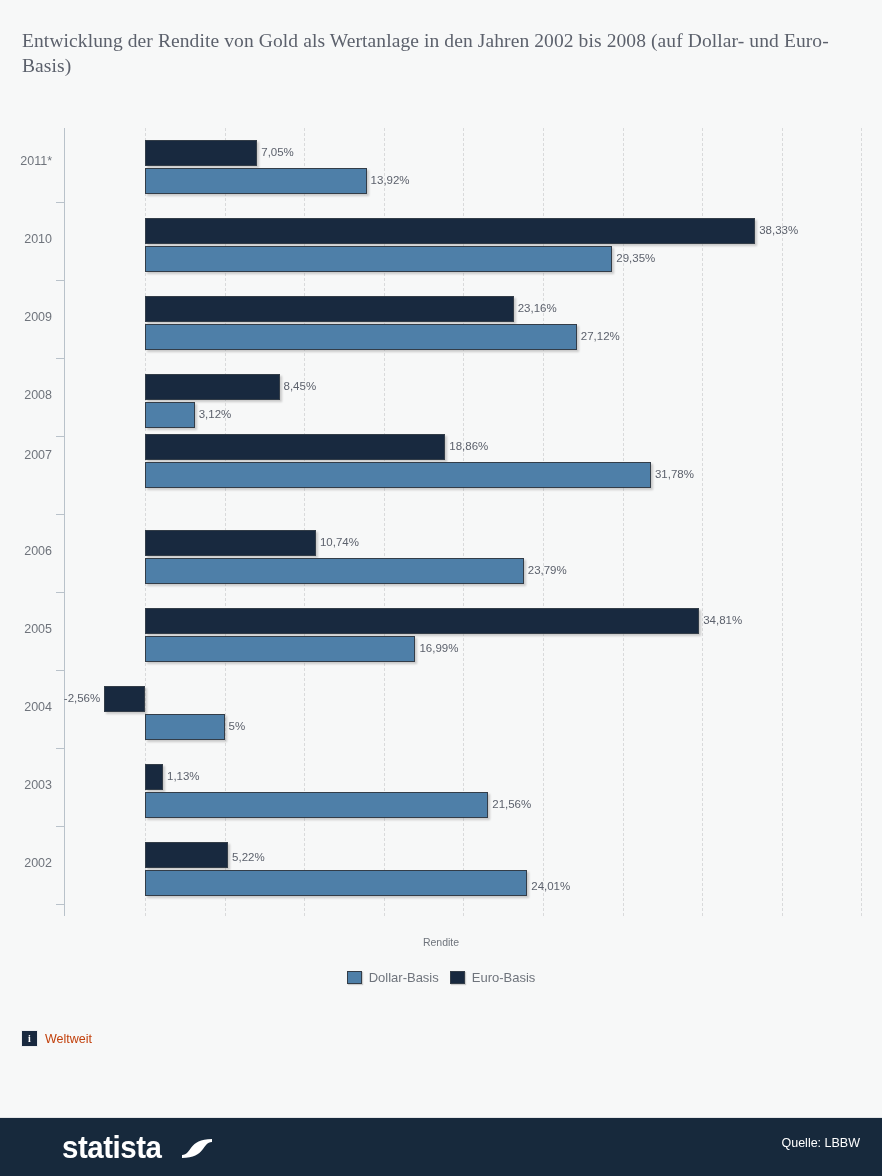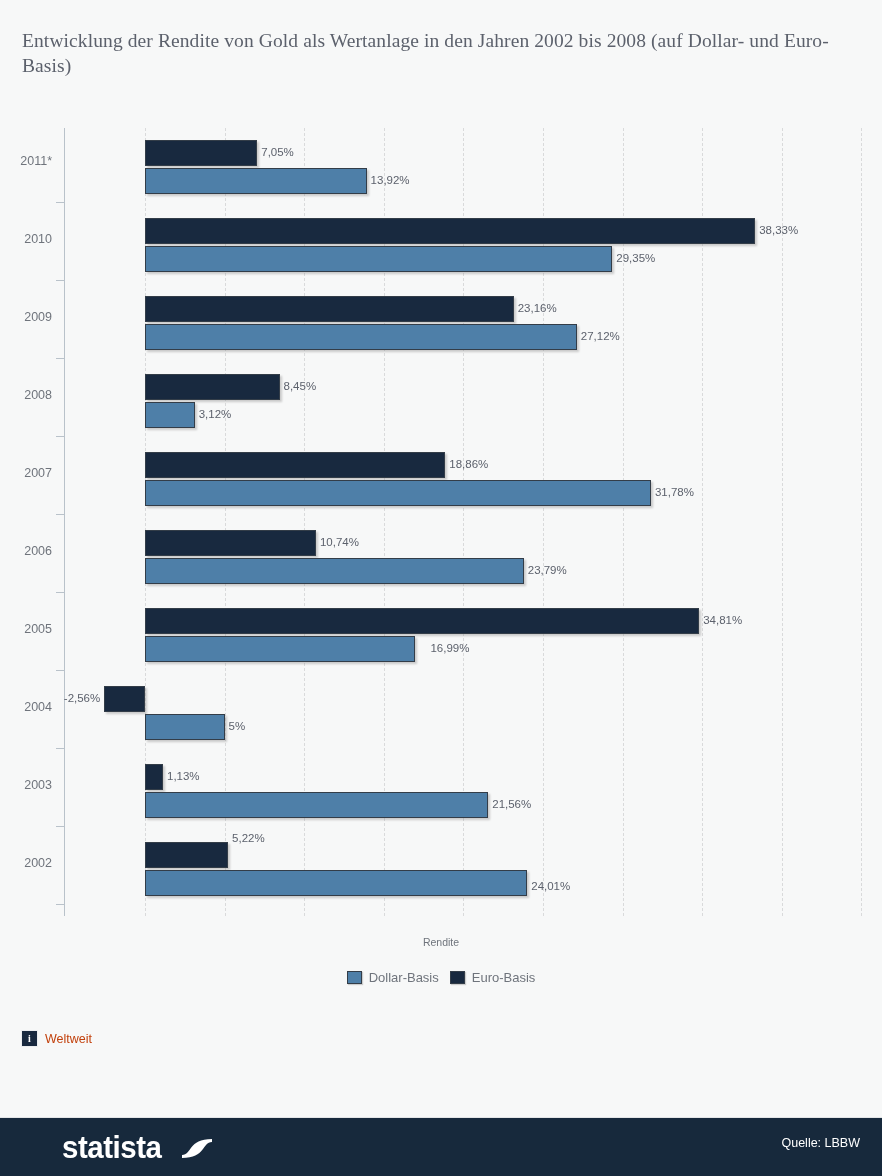--- a/index.html
+++ b/index.html
@@ -257,59 +257,59 @@
         <div class="bar dollar" style="left: 145px; top: 38px; width: 431.75px;"></div>
         <div class="bar-value" style="top: 44px; left: 580.75px;">27,12%</div>
       </div>
       <div class="year-group" style="top: 236px;">
         <div class="year-label">2008</div>
         <div class="bar euro" style="left: 145px; top: 10px; width: 134.524px;"></div>
         <div class="bar-value" style="top: 16px; left: 283.524px;">8,45%</div>
         <div class="bar dollar" style="left: 145px; top: 38px; width: 49.6704px;"></div>
         <div class="bar-value" style="top: 44px; left: 198.67px;">3,12%</div>
       </div>
-      <div class="year-group" style="top: 314px; padding-left: 44px;">
+      <div class="year-group" style="top: 296px; padding-left: 44px;">
         <div class="year-label">2007</div>
         <div class="bar euro" style="left: 145px; top: 10px; width: 300.251px;"></div>
         <div class="bar-value" style="top: 16px; left: 449.251px;">18,86%</div>
         <div class="bar dollar" style="left: 145px; top: 38px; width: 505.938px;"></div>
         <div class="bar-value" style="top: 44px; left: 654.938px;">31,78%</div>
       </div>
       <div class="year-group" style="top: 392px;">
         <div class="year-label">2006</div>
         <div class="bar euro" style="left: 145px; top: 10px; width: 170.981px;"></div>
         <div class="bar-value" style="top: 16px; left: 319.981px;">10,74%</div>
         <div class="bar dollar" style="left: 145px; top: 38px; width: 378.737px;"></div>
         <div class="bar-value" style="top: 44px; left: 527.737px;">23,79%</div>
       </div>
       <div class="year-group" style="top: 470px;">
         <div class="year-label">2005</div>
         <div class="bar euro" style="left: 145px; top: 10px; width: 554.175px;"></div>
         <div class="bar-value" style="top: 16px; left: 703.175px;">34,81%</div>
         <div class="bar dollar" style="left: 145px; top: 38px; width: 270.481px;"></div>
-        <div class="bar-value" style="top: 44px; left: 419.481px; margin-left: 11px;">16,99%</div>
+        <div class="bar-value" style="top: 44px; left: 419.481px;">16,99%</div>
       </div>
       <div class="year-group" style="top: 548px;">
         <div class="year-label">2004</div>
         <div class="bar euro" style="left: 104.245px; top: 10px; width: 40.7552px;"></div>
         <div class="bar-value" style="top: 16px; left: 100.245px; transform: translateX(-100%);">-2,56%</div>
         <div class="bar dollar" style="left: 145px; top: 38px; width: 79.6px;"></div>
         <div class="bar-value" style="top: 44px; left: 228.6px;">5%</div>
       </div>
       <div class="year-group" style="top: 626px;">
         <div class="year-label">2003</div>
         <div class="bar euro" style="left: 145px; top: 10px; width: 17.9896px;"></div>
         <div class="bar-value" style="top: 16px; left: 166.99px;">1,13%</div>
         <div class="bar dollar" style="left: 145px; top: 38px; width: 343.235px;"></div>
         <div class="bar-value" style="top: 44px; left: 492.235px;">21,56%</div>
       </div>
       <div class="year-group" style="top: 704px;">
         <div class="year-label">2002</div>
         <div class="bar euro" style="left: 145px; top: 10px; width: 83.1024px;"></div>
-        <div class="bar-value" style="top: 0; left: 232.102px;">5,22%</div>
+        <div class="bar-value" style="top: 19px; left: 232.102px;">5,22%</div>
         <div class="bar dollar" style="left: 145px; top: 38px; width: 382.239px;"></div>
         <div class="bar-value" style="top: 48px; left: 531.239px;">24,01%</div>
       </div>
     </div>
 <div class="axis-tick" style="top: 74px;"></div>
     <div class="axis-tick" style="top: 152px;"></div>
     <div class="axis-tick" style="top: 230px;"></div>
     <div class="axis-tick" style="top: 308px;"></div>
     <div class="axis-tick" style="top: 386px;"></div>
     <div class="axis-tick" style="top: 464px;"></div>

